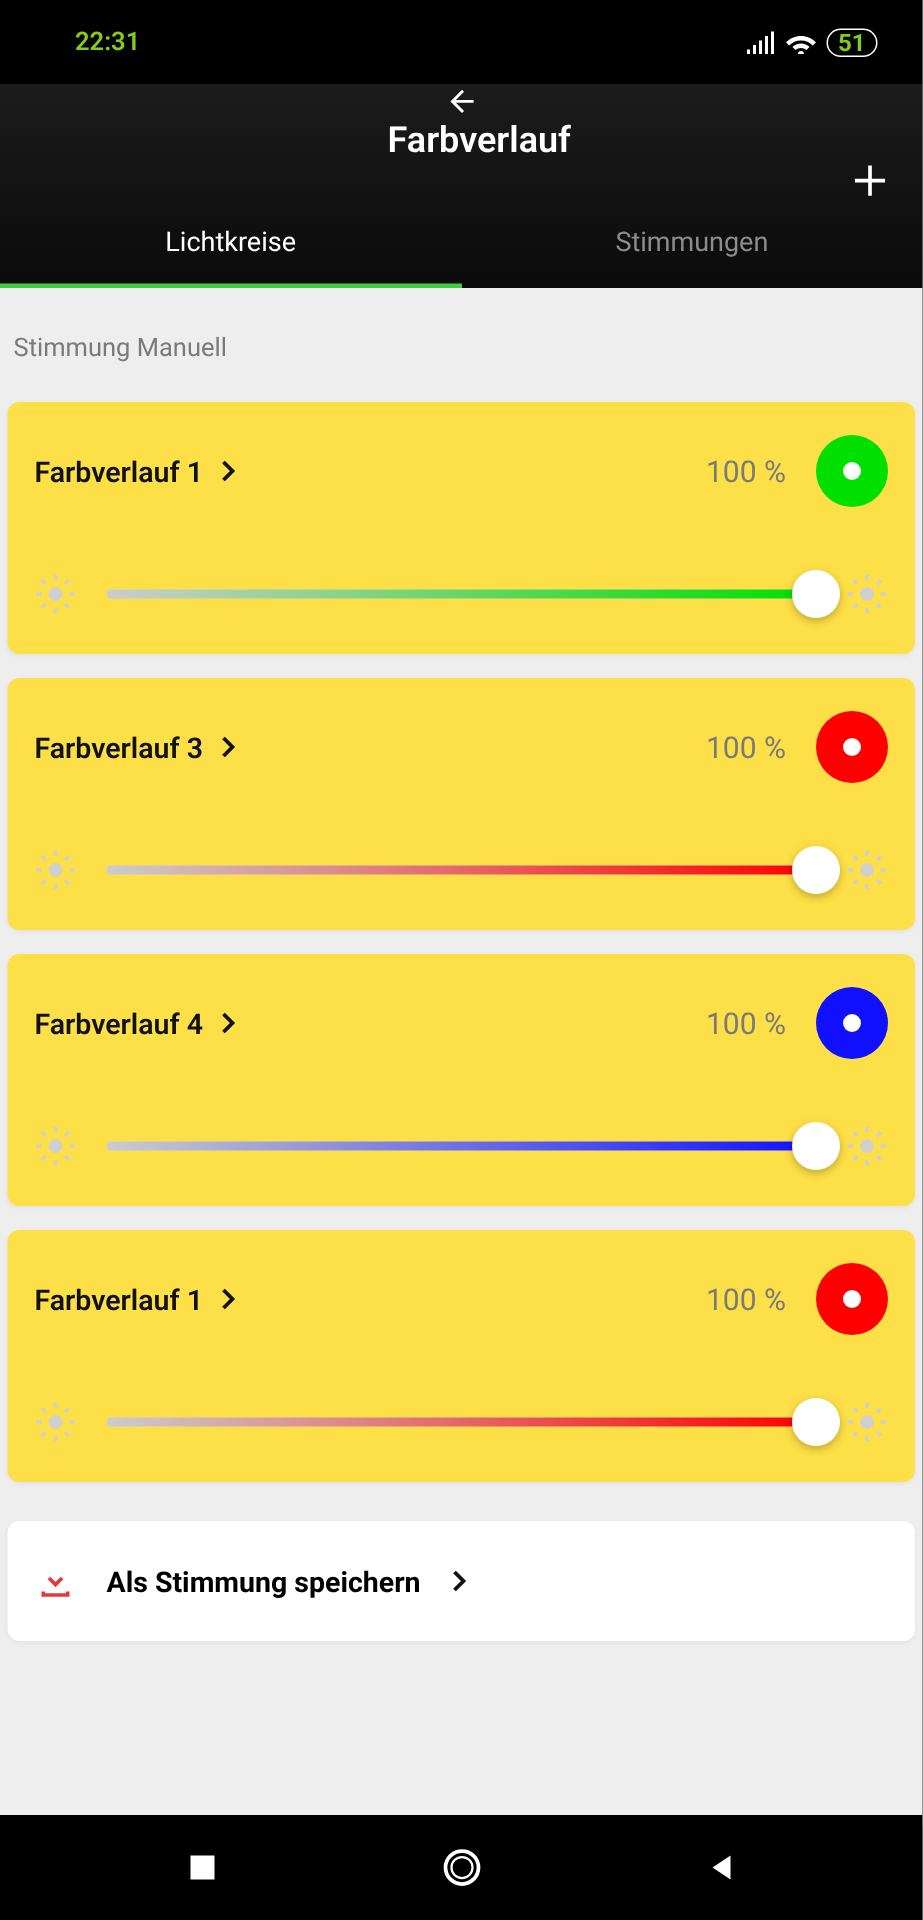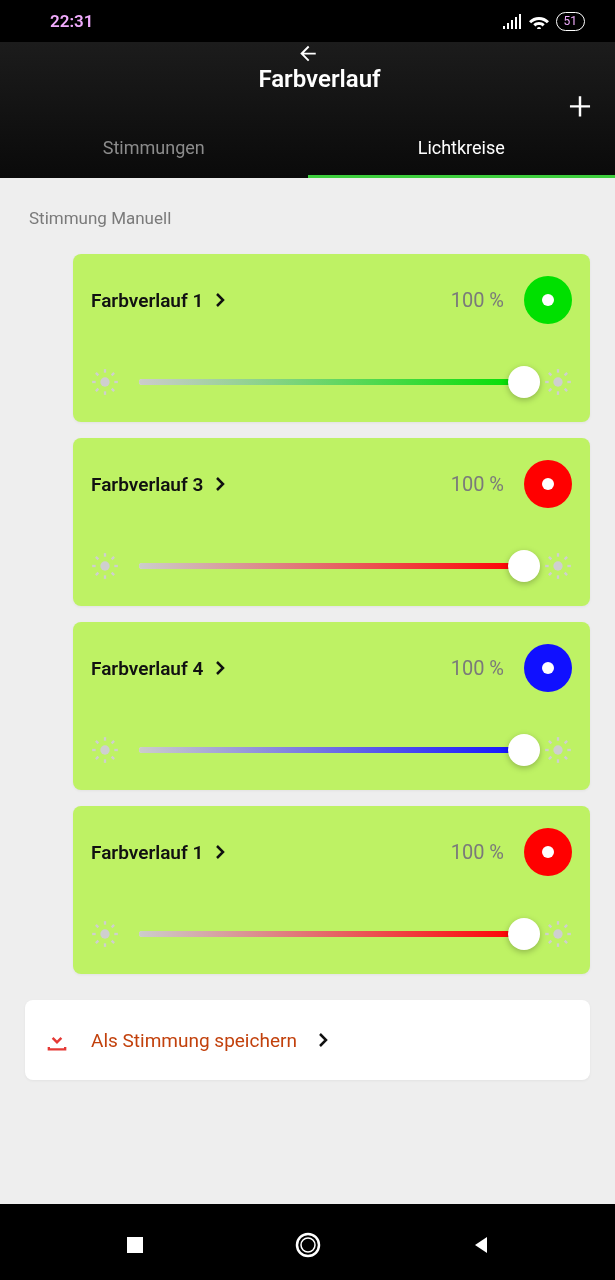--- a/index.html
+++ b/index.html
@@ -6,37 +6,37 @@
   body {
     width: 615px;
     height: 1280px;
     background: #000;
     font-family: -apple-system, BlinkMacSystemFont, "Segoe UI", Roboto, sans-serif;
     overflow: hidden;
     position: relative;
   }
   
   .status-bar {
-    height: 42px;
+    height: 56px;
     background: #000;
     display: flex;
     align-items: center;
     justify-content: space-between;
     padding: 0 30px 0 50px;
-    color: #f0abfc;
+    color: #84cc16;
     font-size: 17px;
     font-weight: 600;
   }
   .status-right { display: flex; align-items: center; gap: 6px; }
   .battery-pill {
     border: 1.5px solid #fff;
     border-radius: 10px;
     padding: 0 7px;
-    font-size: 12px;
-    font-weight: 400;
+    font-size: 16px;
+    font-weight: 700;
     line-height: 17px;
   }
   
   .app-header {
     background: linear-gradient(180deg, #1c1c1c 0%, #0a0a0a 100%);
     color: #fff;
   }
   .header-top {
     display: flex;
     align-items: center;
@@ -66,34 +66,33 @@
   }
   .tab.active {
     color: #fff;
     border-bottom-color: #3ecf3e;
   }
   
   .main {
     background: #eeeeee;
     height: calc(100% - 48px - 78px - 58px - 70px);
     overflow-y: auto;
-    padding: 0 25px;
+    padding: 0 5px;
   }
   .section-label {
     color: #7a7a7a;
     font-size: 17px;
     padding: 30px 4px 26px;
   }
   .card {
-    background: #bef264;
+    background: #fde047;
     border-radius: 8px;
     padding: 22px 18px 26px;
     margin-bottom: 16px;
     box-shadow: 0 1px 3px rgba(0,0,0,0.05);
-    margin-left: 48px;
   }
   .card-header {
     display: flex;
     align-items: center;
     margin-bottom: 44px;
   }
   .card-title {
     font-size: 19px;
     font-weight: 600;
     color: #111;
@@ -154,22 +153,22 @@
     padding: 26px 18px;
     display: flex;
     align-items: center;
     gap: 20px;
     margin-top: 26px;
     margin-bottom: 20px;
     box-shadow: 0 1px 3px rgba(0,0,0,0.05);
   }
   .save-text {
     font-size: 19px;
-    font-weight: 400;
-    color: #c2410c;
+    font-weight: 700;
+    color: #000000;
   }
   
   .nav-bar {
     position: absolute;
     bottom: 0;
     left: 0; right: 0;
     height: 70px;
     background: #000;
     display: flex;
     align-items: center;
@@ -197,22 +196,22 @@
   <div class="header-top">
     <svg width="26" height="26" viewBox="0 0 24 24">
         <path fill="#fff" d="M20 11H7.8l5.6-5.6L12 4l-8 8 8 8 1.4-1.4L7.8 13H20z"></path>
       </svg>
     <div class="header-title">Farbverlauf</div>
     <svg class="plus-btn" width="30" height="30" viewBox="0 0 24 24">
         <path stroke="#fff" stroke-width="2.2" d="M12 3v18M3 12h18"></path>
       </svg>
   </div>
   <div class="tabs">
+    <div class="tab active">Lichtkreise</div>
     <div class="tab">Stimmungen</div>
-    <div class="tab active">Lichtkreise</div>
   </div>
 </div>
 
 <div class="main">
   <div class="section-label">Stimmung Manuell</div>
   <div id="cards-container">
       <div class="card">
         <div class="card-header">
           <span class="card-title">Farbverlauf 1</span>
           <svg class="chev" width="10" height="16" viewBox="0 0 10 16">

